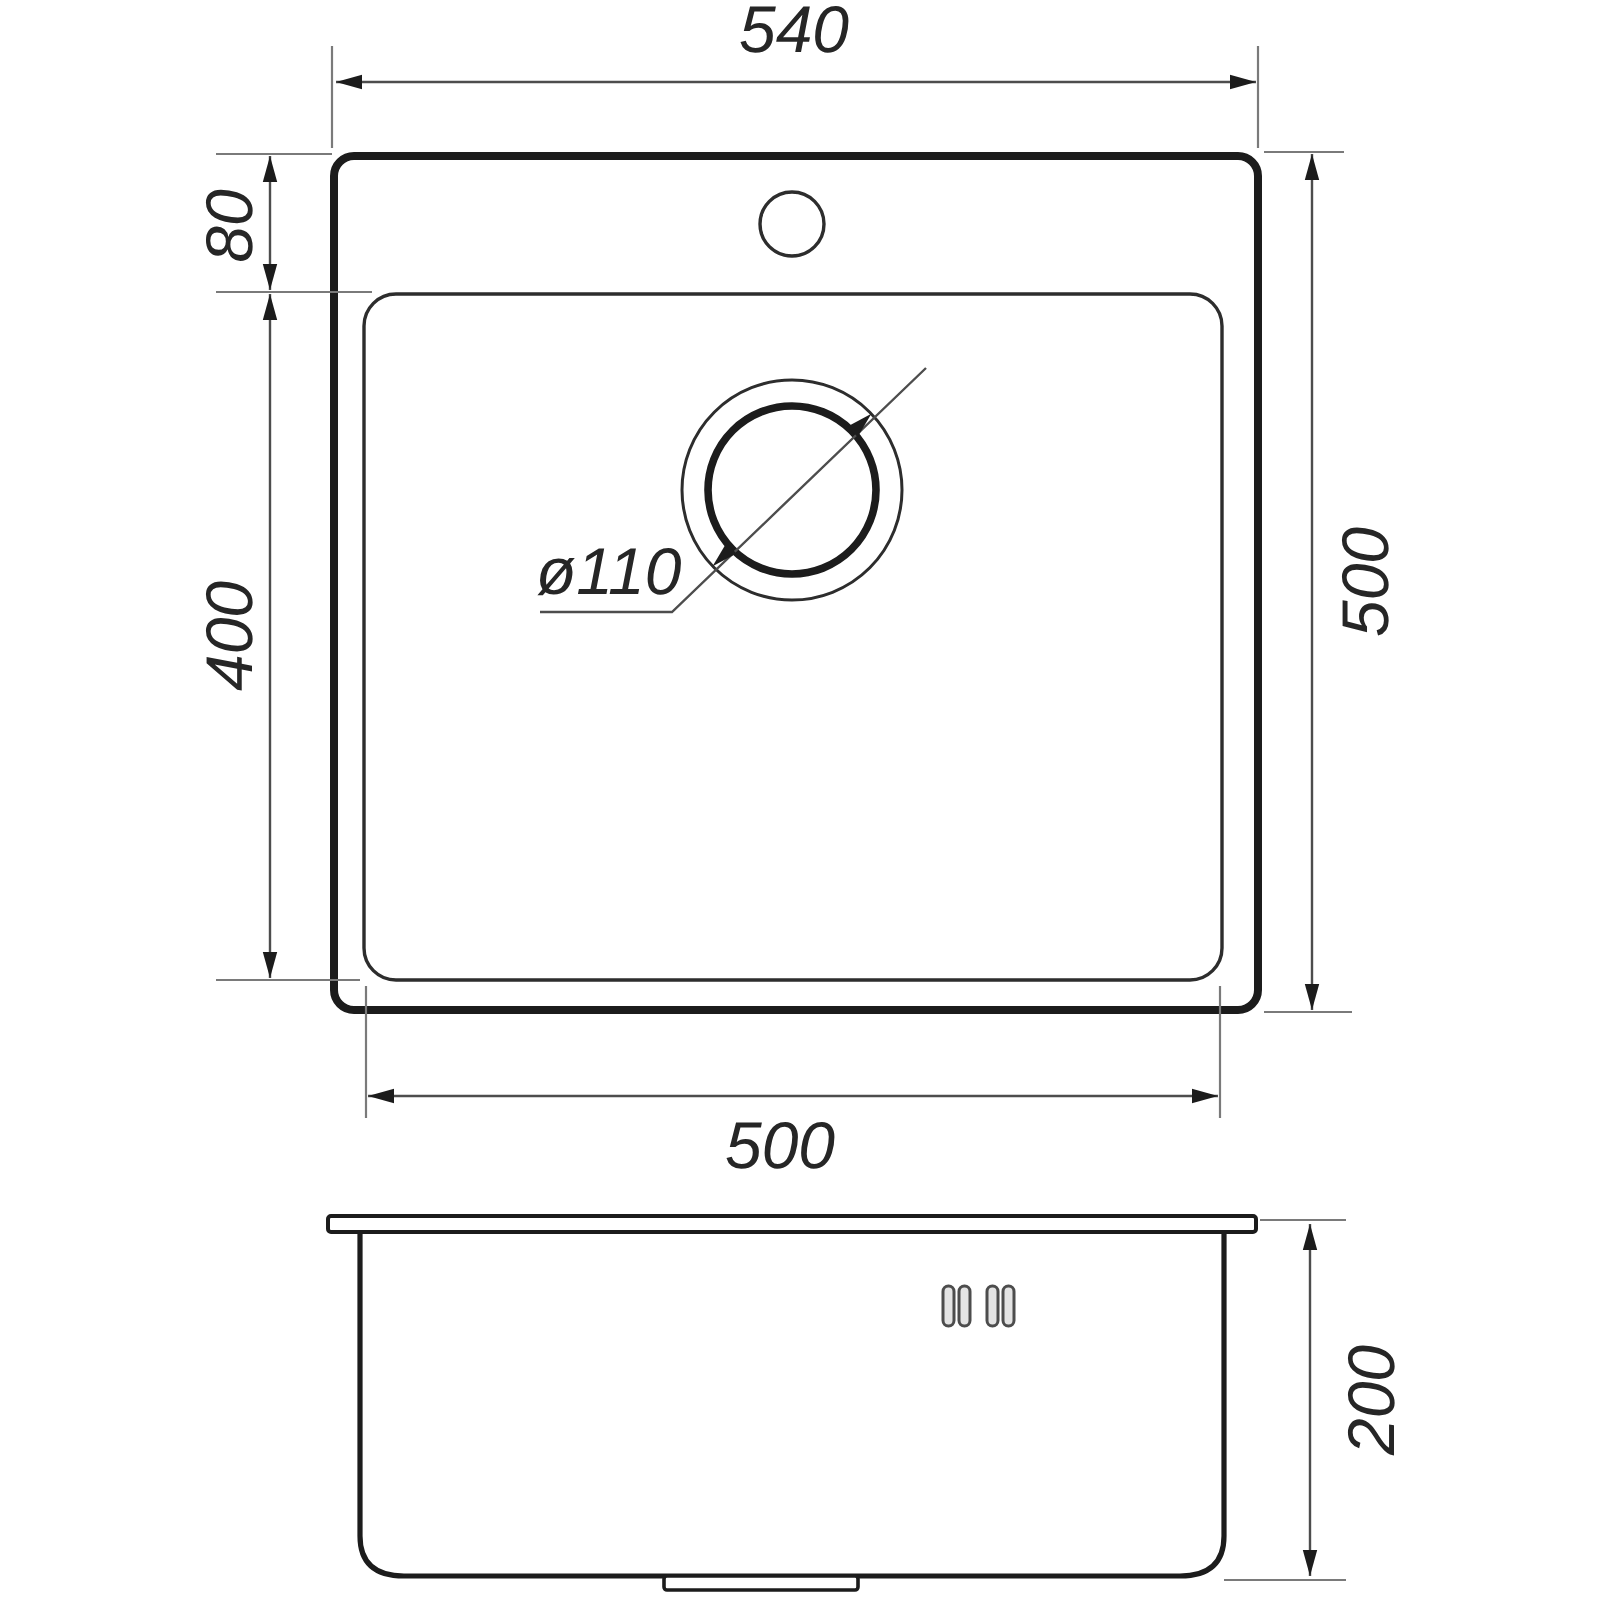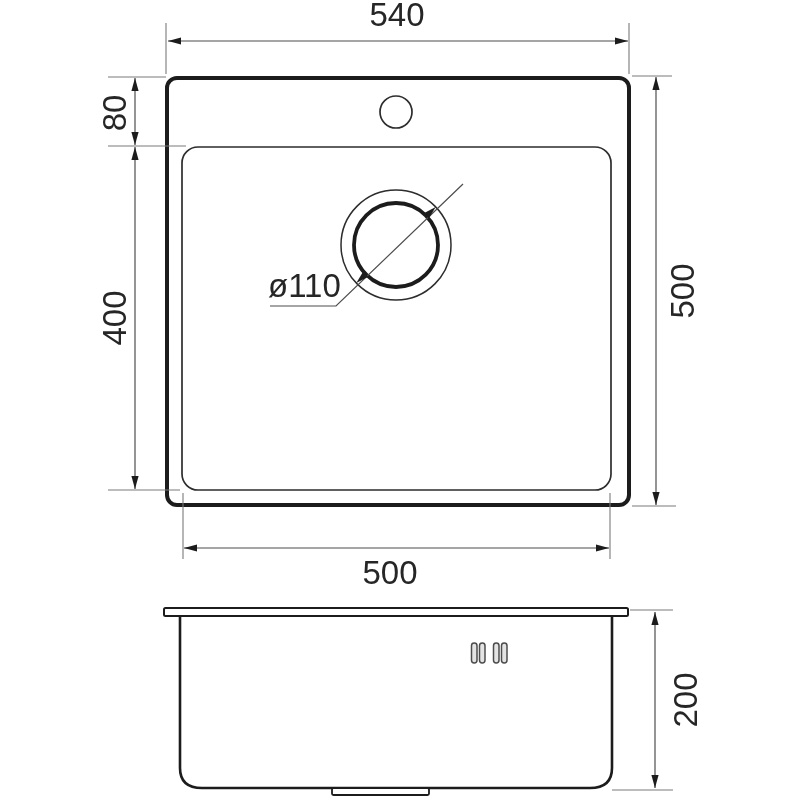--- a/index.html
+++ b/index.html
@@ -2,20 +2,21 @@
 <html><head>
 <meta charset="utf-8">
 <style>
   html,body{margin:0;padding:0;background:#ffffff;}
   .canvas{
     position:relative;
     width:800px;height:800px;
     background:#ffffff;
     font-family:"Liberation Sans", sans-serif;
     overflow:hidden;
+    font-style:italic;
   }
   svg{display:block;}
   text{
     fill:#262626;
     font-family:"Liberation Sans","DejaVu Sans",sans-serif;
     font-size:33px;
   }
   .geo-thick{stroke:#1c1c1c;stroke-width:4;fill:#ffffff;}
   .geo-thin {stroke:#2d2d2d;stroke-width:1.7;fill:none;}
   .dim   {stroke:#4d4d4d;stroke-width:1.2;fill:none;}

